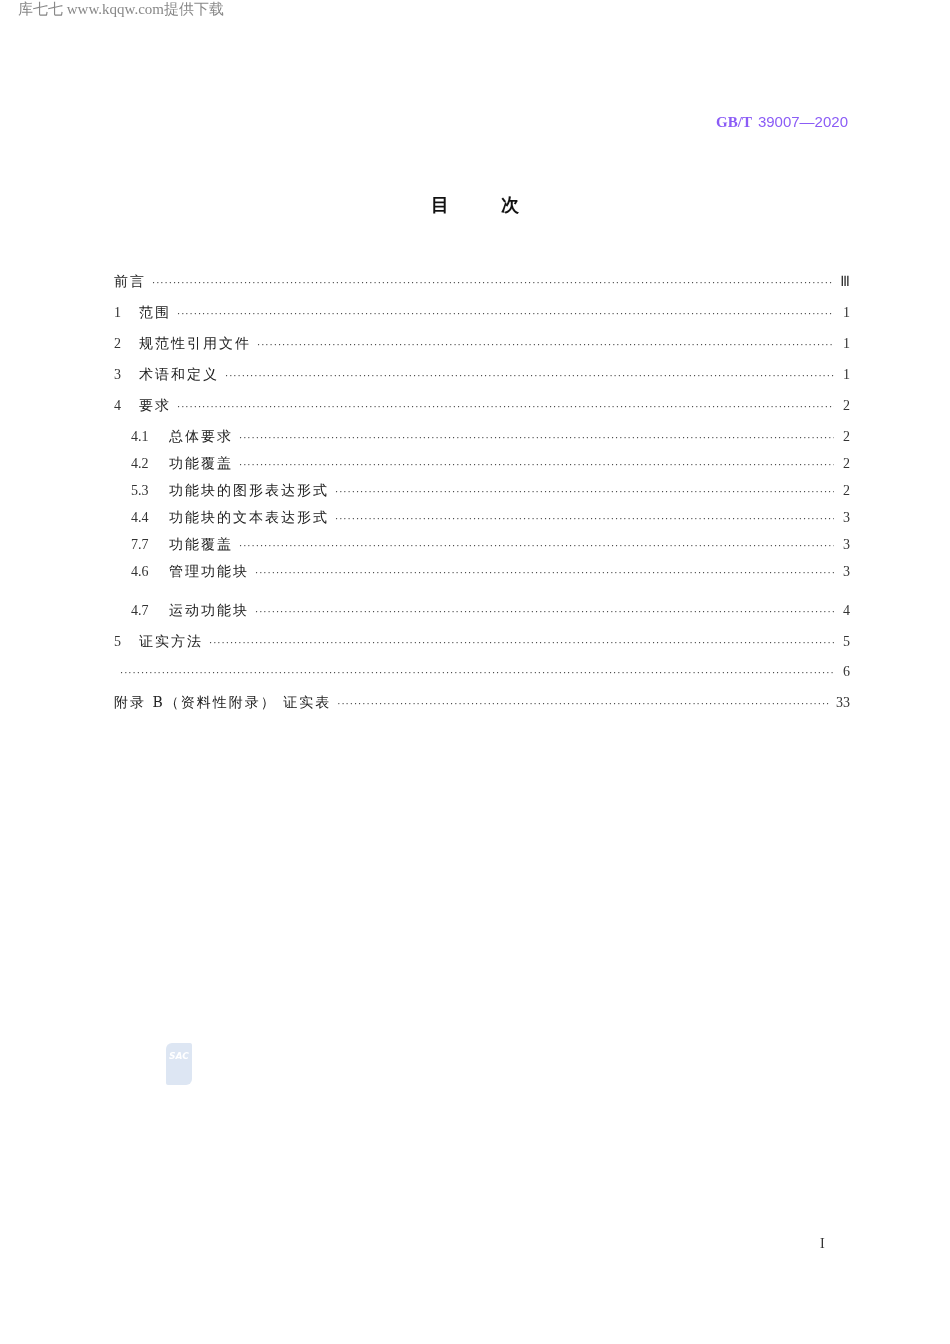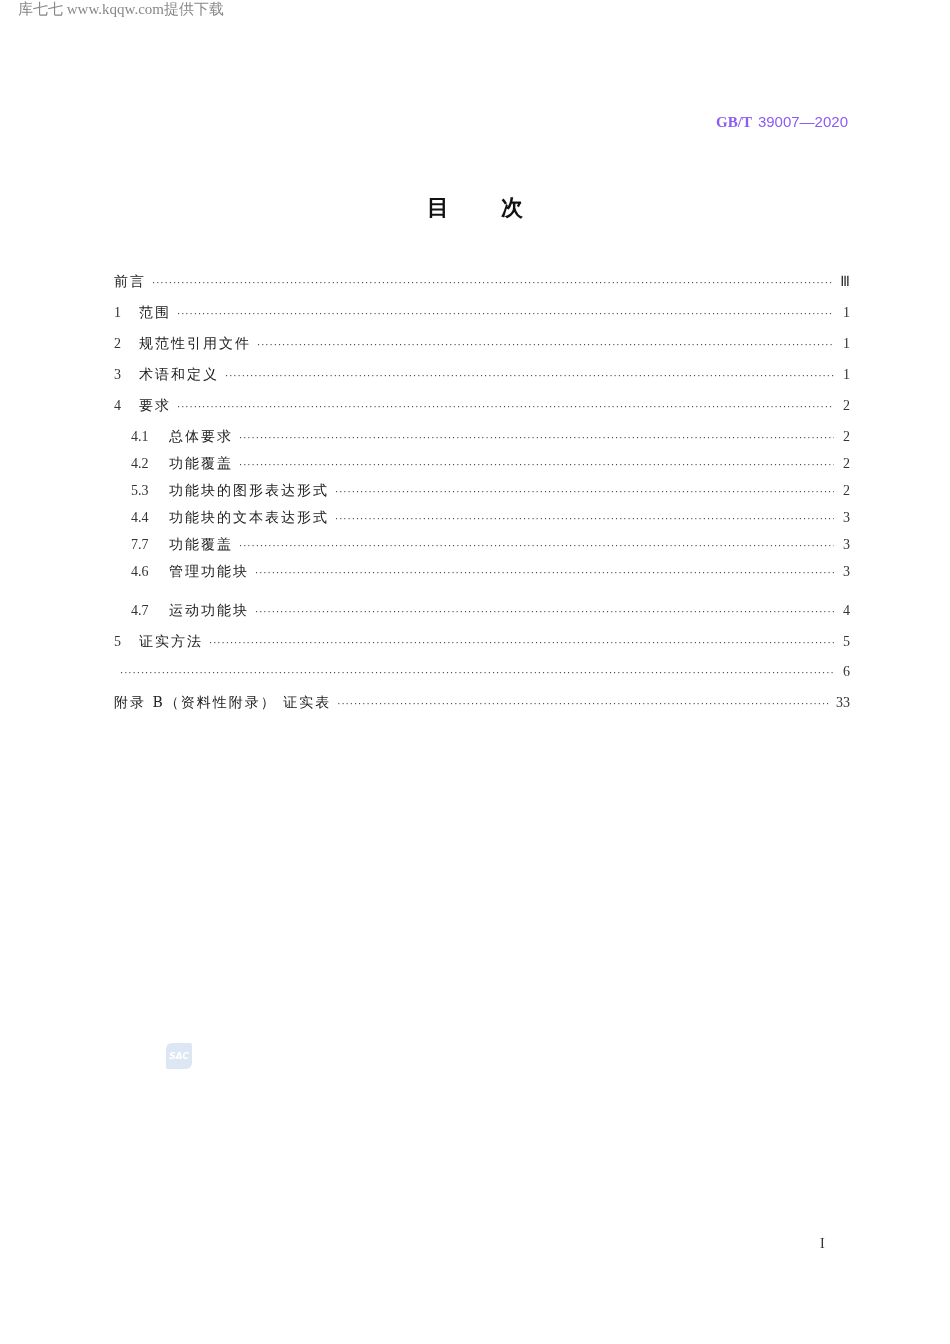--- a/index.html
+++ b/index.html
@@ -4,33 +4,33 @@
 <style>
   html, body { margin:0; padding:0; background:#fff; }
   body { width:950px; height:1344px; position:relative; overflow:hidden;
          font-family:"DejaVu Serif","Liberation Serif",serif; color:#222; }
   .watermark { position:absolute; left:18px; top:0; font-size:15px; color:#888;
                font-family:"Liberation Serif","DejaVu Serif",serif; }
   .std-code { position:absolute; right:102px; top:113px; font-size:15px; color:#8b5cf6; }
   .std-code .gb { font-weight:bold; font-family:"Liberation Serif",serif; }
   .std-code .num { font-family:"Liberation Sans","DejaVu Sans",sans-serif; margin-left:6px; }
   .toc-title { position:absolute; left:0; width:950px; top:193px; text-align:center;
-               font-size:22px; font-family:Liberation Sans, sans-serif; font-weight:bold; color:#111; letter-spacing:0; }
+               font-size:18px; font-family:Liberation Sans, sans-serif; font-weight:bold; color:#111; letter-spacing:0; }
   .toc-title span { display:inline-block; }
   .toc-title .gap { width:52px; }
   .toc { position:absolute; left:114px; top:272px; width:736px; }
   .toc-row { display:flex; align-items:baseline; font-size:14px; line-height:18px; white-space:nowrap; }
   .toc-row .num { min-width:25px; color:#333; font-family:"Liberation Serif",serif; }
   .toc-row .label { letter-spacing:2px; }
   .toc-row .leader { flex:1; overflow:hidden; margin:0 6px; color:#333; font-size:10px; letter-spacing:1px; }
   .toc-row .leader::after { content:"··································································································································································································"; }
   .toc-row .page { min-width:10px; text-align:right; font-family:"Liberation Serif",serif; color:#333; }
   .sub { padding-left:17px; }
   .sub .num { min-width:38px; }
-  .sac-logo { position:absolute; left:166px; top:1043px; width:26px; height:26px; background:#dde6f3;
+  .sac-logo { position:absolute; left:166px; top:1043px; width:26px; height:42px; background:#dde6f3;
               border-radius:6px 2px 6px 2px; color:#fff; font-size:9px; font-weight:bold; font-style:italic;
               font-family:"DejaVu Sans",sans-serif; text-align:center; line-height:26px; }
   .page-num { position:absolute; left:820px; top:1236px; font-size:14px; color:#333; font-family:"Liberation Serif",serif; }
 </style>
 </head>
 <body>
 
 <div class="watermark">库七七 www.kqqw.com提供下载</div>
 
 <div class="std-code">

